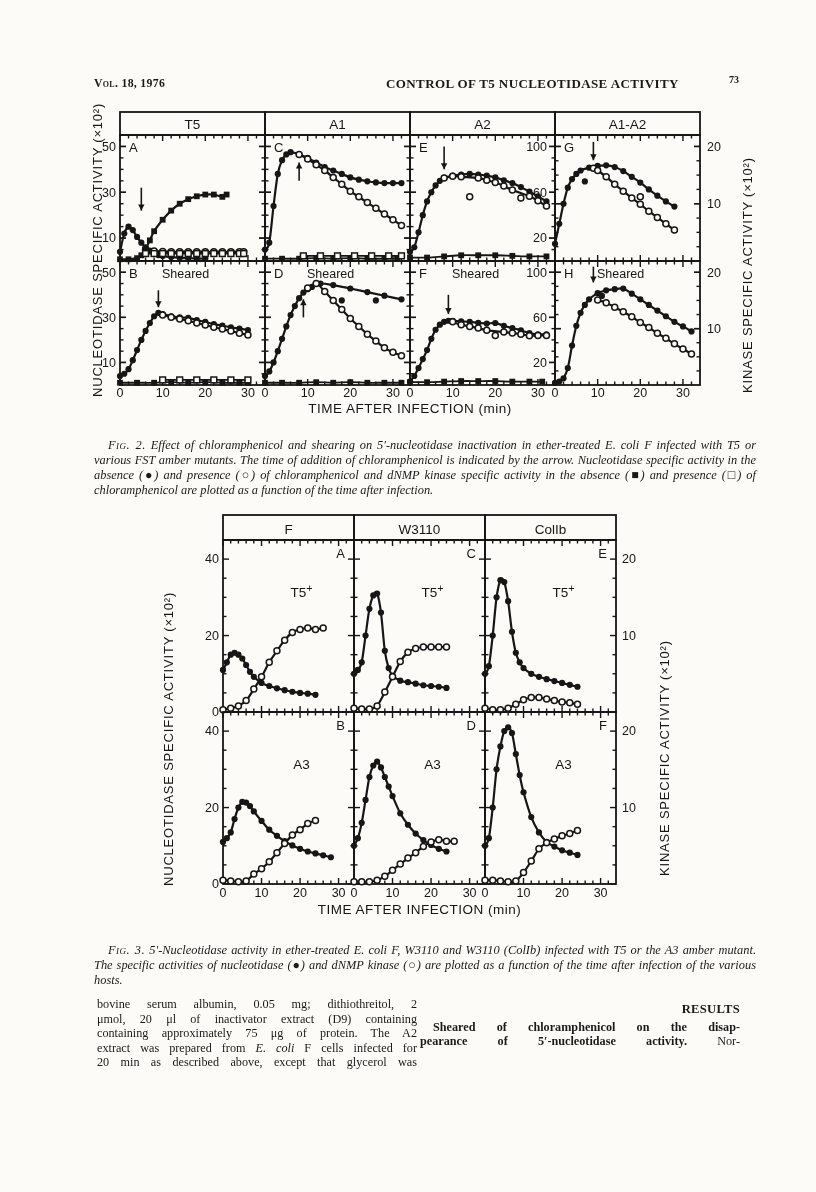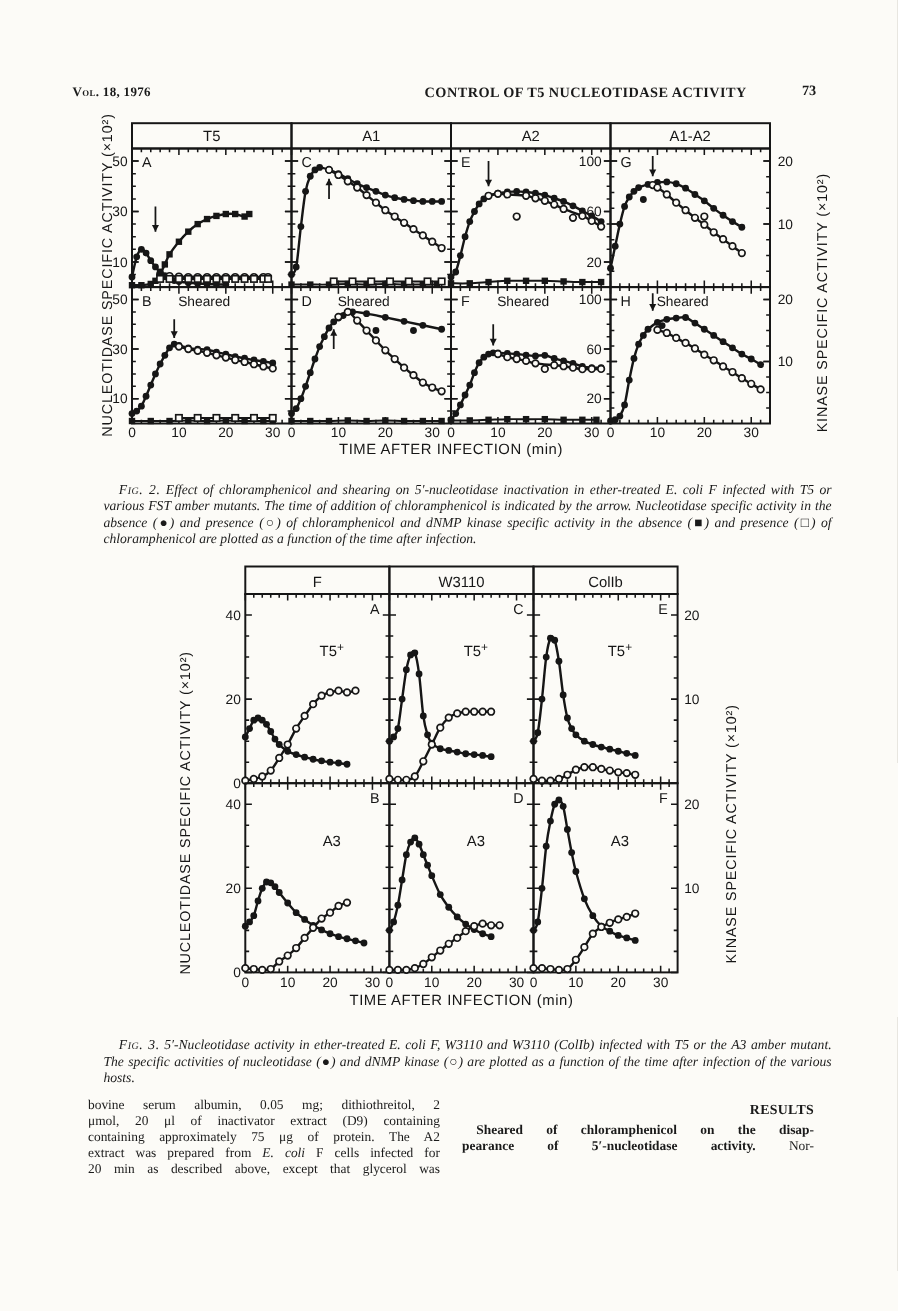--- a/index.html
+++ b/index.html
@@ -1,38 +1,38 @@
 <!DOCTYPE html>
 <html><head>
 <meta charset="utf-8">
 <style>
   html,body{margin:0;padding:0;background:#d8d5ce;}
   .page{position:relative;width:816px;height:1192px;margin:0 auto;background:#fcfbf7;
         font-family:"Liberation Serif",serif;color:#1a1a1a;overflow:hidden;}
   .hdr-item{position:absolute;font-weight:bold;}
-  #hdr-vol{left:66px;top:76px;font-size:11.8px;font-variant:small-caps;letter-spacing:.3px;}
+  #hdr-vol{left:94px;top:76px;font-size:11.8px;font-variant:small-caps;letter-spacing:.3px;}
   #hdr-title{left:386px;top:76px;font-size:13px;letter-spacing:.4px;}
-  #hdr-page{left:729px;top:74px;font-size:13px;}
+  #hdr-page{left:729px;top:74px;font-size:10px;}
   .mount{position:absolute;}
   #fig2-mount{left:85px;top:106px;}
   #fig3-mount{left:195px;top:507px;}
   svg text{font-family:"Liberation Sans",sans-serif;fill:#161616;}
   .vlabel{position:absolute;transform:rotate(-90deg);transform-origin:0 0;white-space:nowrap;
           font-family:"Liberation Sans",sans-serif;font-size:13px;letter-spacing:.8px;color:#161616;}
   #vl-f2-left{left:90px;top:397px;}
   #vl-f2-right{left:740px;top:393px;}
   #vl-f3-left{left:161px;top:886px;}
   #vl-f3-right{left:657px;top:876px;}
   .caption{position:absolute;width:662px;left:80px;font-style:italic;font-size:12.4px;
            line-height:15.1px;text-align:justify;text-indent:14px;margin:14px;font-family:Liberation Serif, serif;}
   #cap2{top:424px;}
   #cap3{top:929px;}
   .cap-label{font-variant:small-caps;letter-spacing:.5px;}
   .col{position:absolute;width:320px;top:997px;font-size:12.2px;line-height:14.6px;}
-  #col-left{left:80px;}
+  #col-left{left:97px;}
   #col-right{left:420px;}
   .tline{text-align:justify;text-align-last:justify;}
   .tline.unjust{text-align-last:left;}
   .tline.indent{text-indent:13px;}
   .results{text-align:right;font-weight:bold;font-size:12.6px;margin:5px 0 3px 0;letter-spacing:.3px;}
 </style>
 </head>
 <body>
 
 <div class="page">

